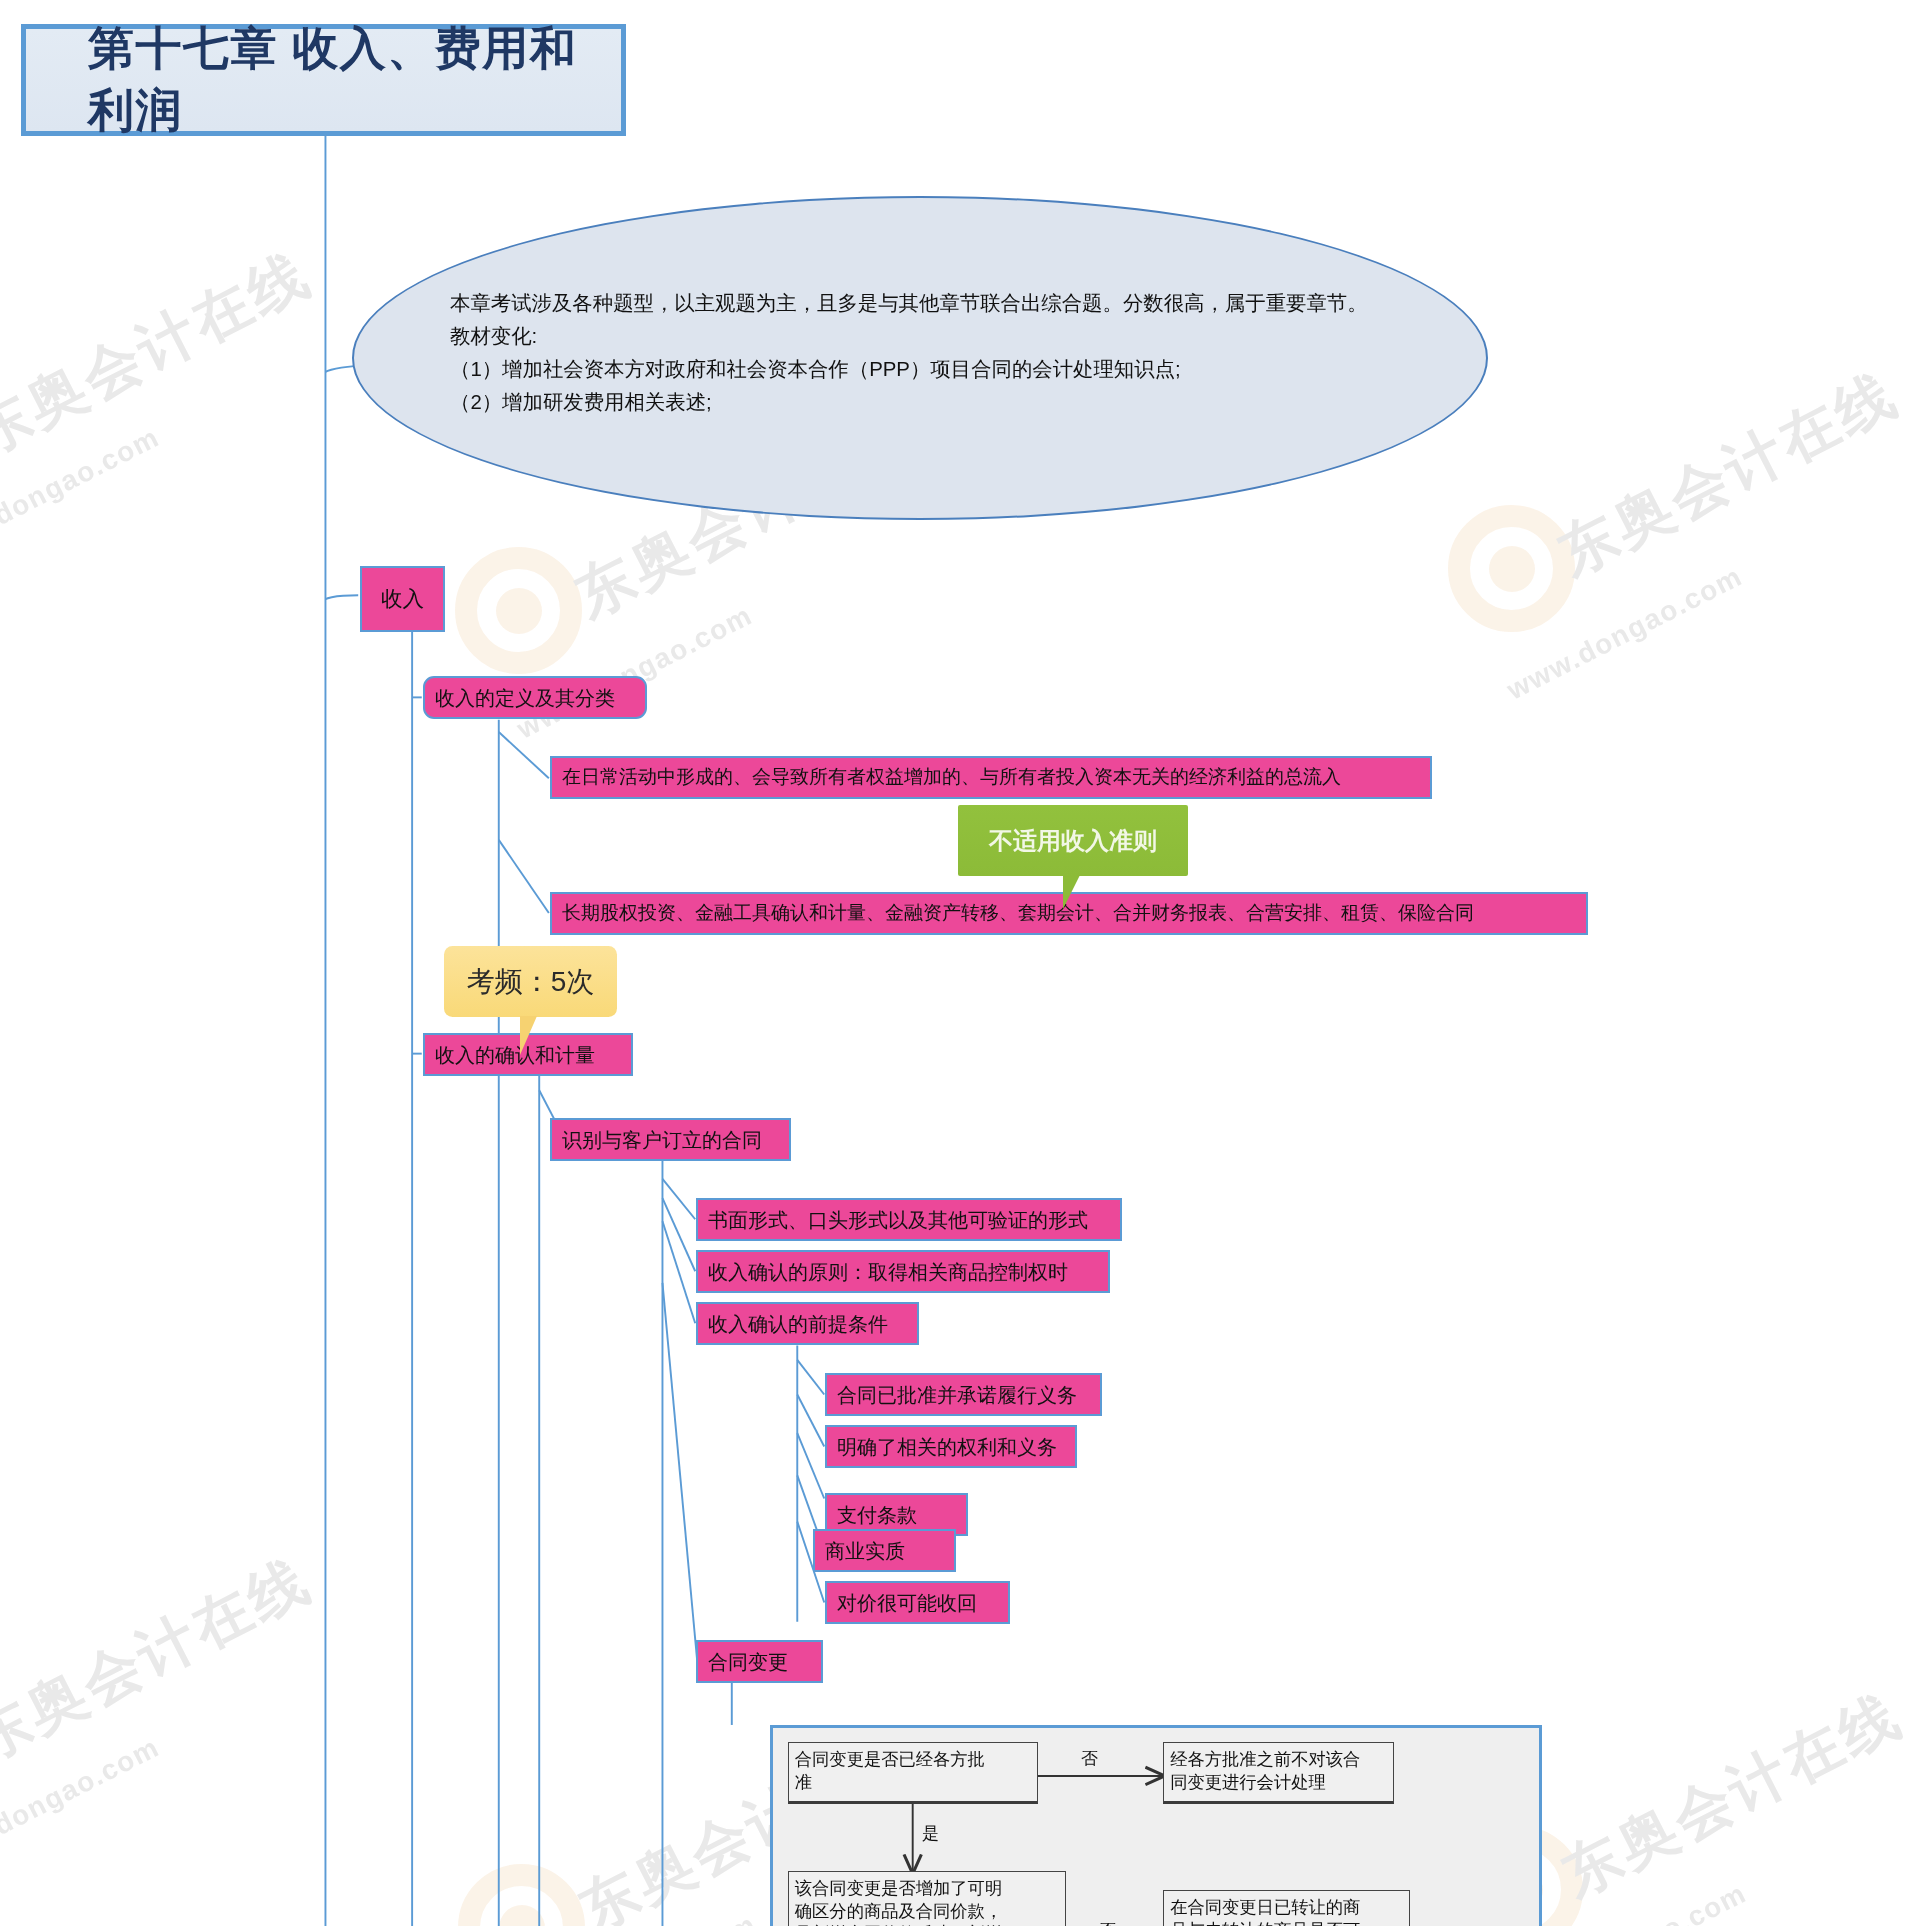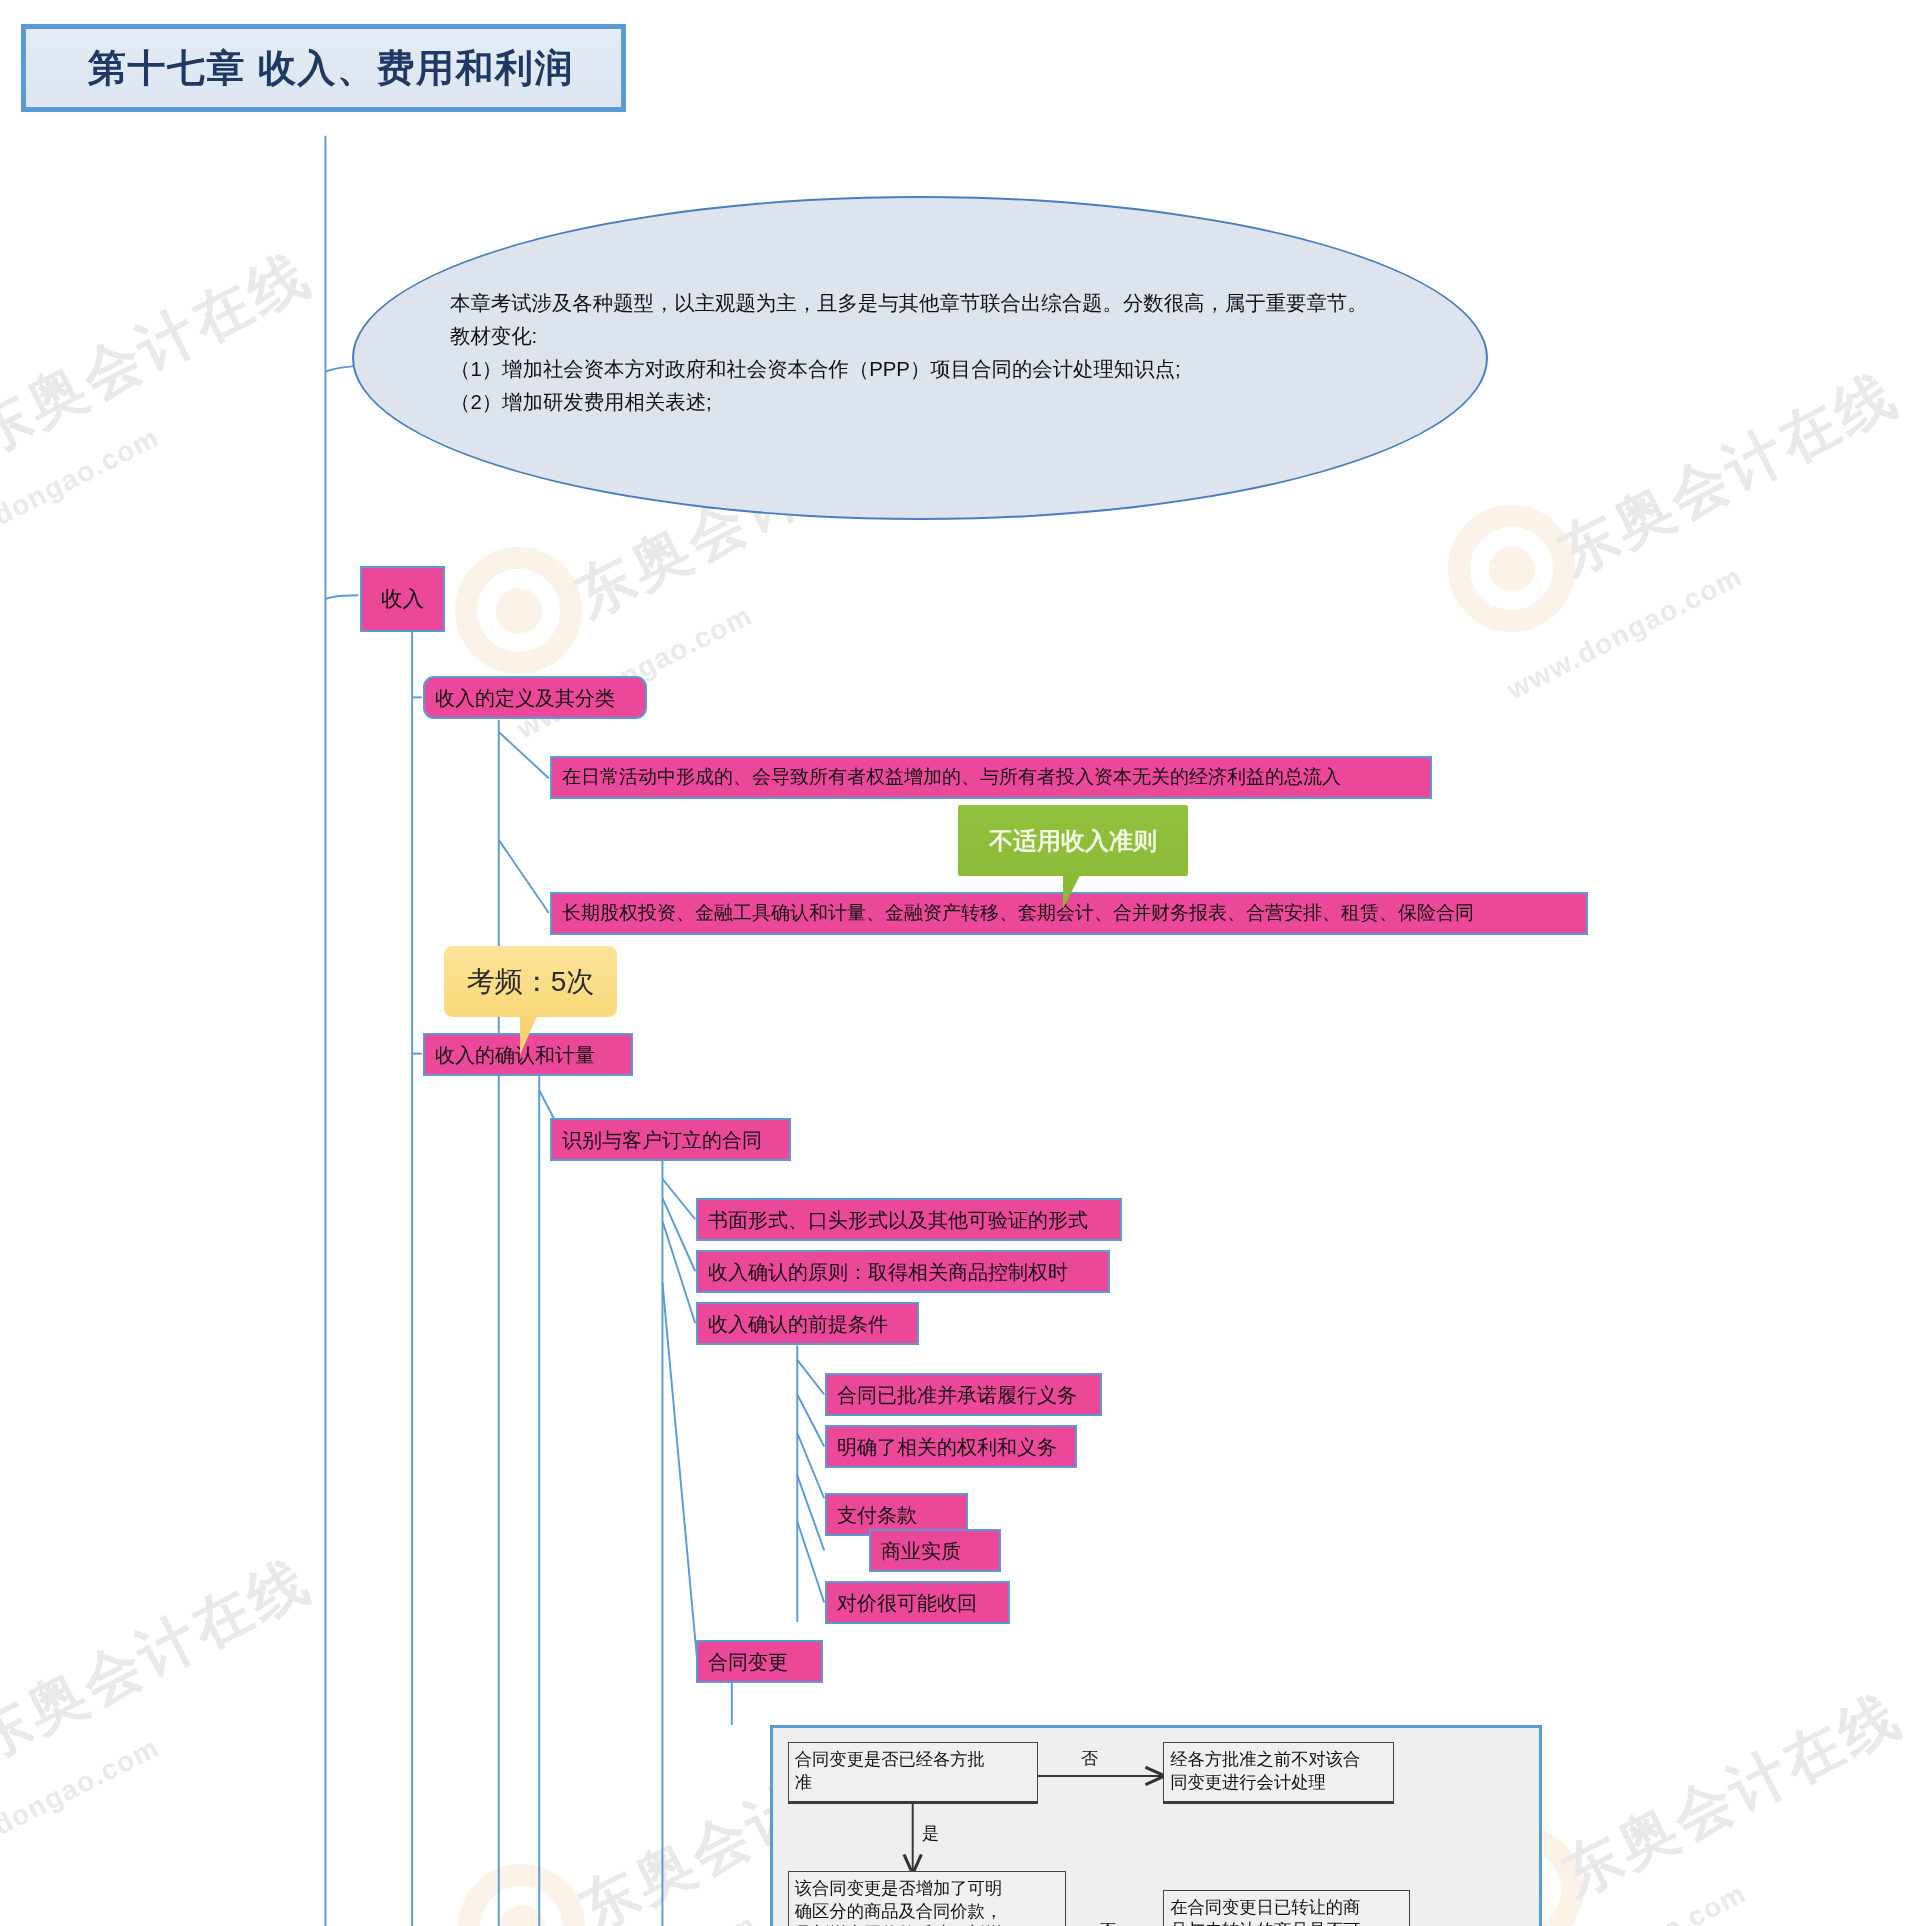--- a/index.html
+++ b/index.html
@@ -58,27 +58,27 @@
     line-height:1.1;
     white-space:nowrap;
     z-index:3;
   }
   .node.center-txt { justify-content:center; }
 
   
   .root {
     position:absolute;
     left:21px; top:24px;
-    width:605px; height:88px;
+    width:605px; height:112px;
     background:linear-gradient(180deg,#e3ebf4 0%,#dde6f1 100%);
     border:5.4px solid #5b9bd5;
     display:flex; align-items:center;
     padding-left:62px;
     color:#1f3864;
-    font-size:38px;
+    font-size:46px;
     font-weight:bold;
     letter-spacing:1.5px;
     z-index:3;
   }
 
   
   .oval {
     position:absolute;
     left:352px; top:196px;
     width:1136px; height:324px;
@@ -270,21 +270,21 @@
 
   <div class="node" style="left:696px; top:1198px; width:426px; height:43px;">书面形式、口头形式以及其他可验证的形式</div>
 
   <div class="node" style="left:696px; top:1250px; width:414px; height:43px;">收入确认的原则：取得相关商品控制权时</div>
 
   <div class="node" style="left:696px; top:1302px; width:223px; height:43px;">收入确认的前提条件</div>
 
   <div class="node" style="left:825px; top:1373px; width:277px; height:43px;">合同已批准并承诺履行义务</div>
   <div class="node" style="left:825px; top:1425px; width:252px; height:43px;">明确了相关的权利和义务</div>
   <div class="node" style="left:825px; top:1477px; width:143px; height:43px;margin-top:16px;">支付条款</div>
-  <div class="node" style="left:869px; top:1529px; width:132px; height:43px;">商业实质</div>
+  <div class="node" style="left:813px; top:1529px; width:143px; height:43px;">商业实质</div>
   <div class="node" style="left:825px; top:1581px; width:185px; height:43px;">对价很可能收回</div>
 
   <div class="node" style="left:696px; top:1640px; width:127px; height:43px;">合同变更</div>
 
   <div class="flow-wrap">
 
     <svg class="flow-links" viewBox="0 0 1985 1166" preserveAspectRatio="none">
       <defs>
         <marker id="ah" markerWidth="11" markerHeight="11" refX="9" refY="5.5" orient="auto" markerUnits="strokeWidth">
           <path d="M0,1 L10,5.5 L0,10" fill="none" stroke="#333" stroke-width="1.6"></path>

